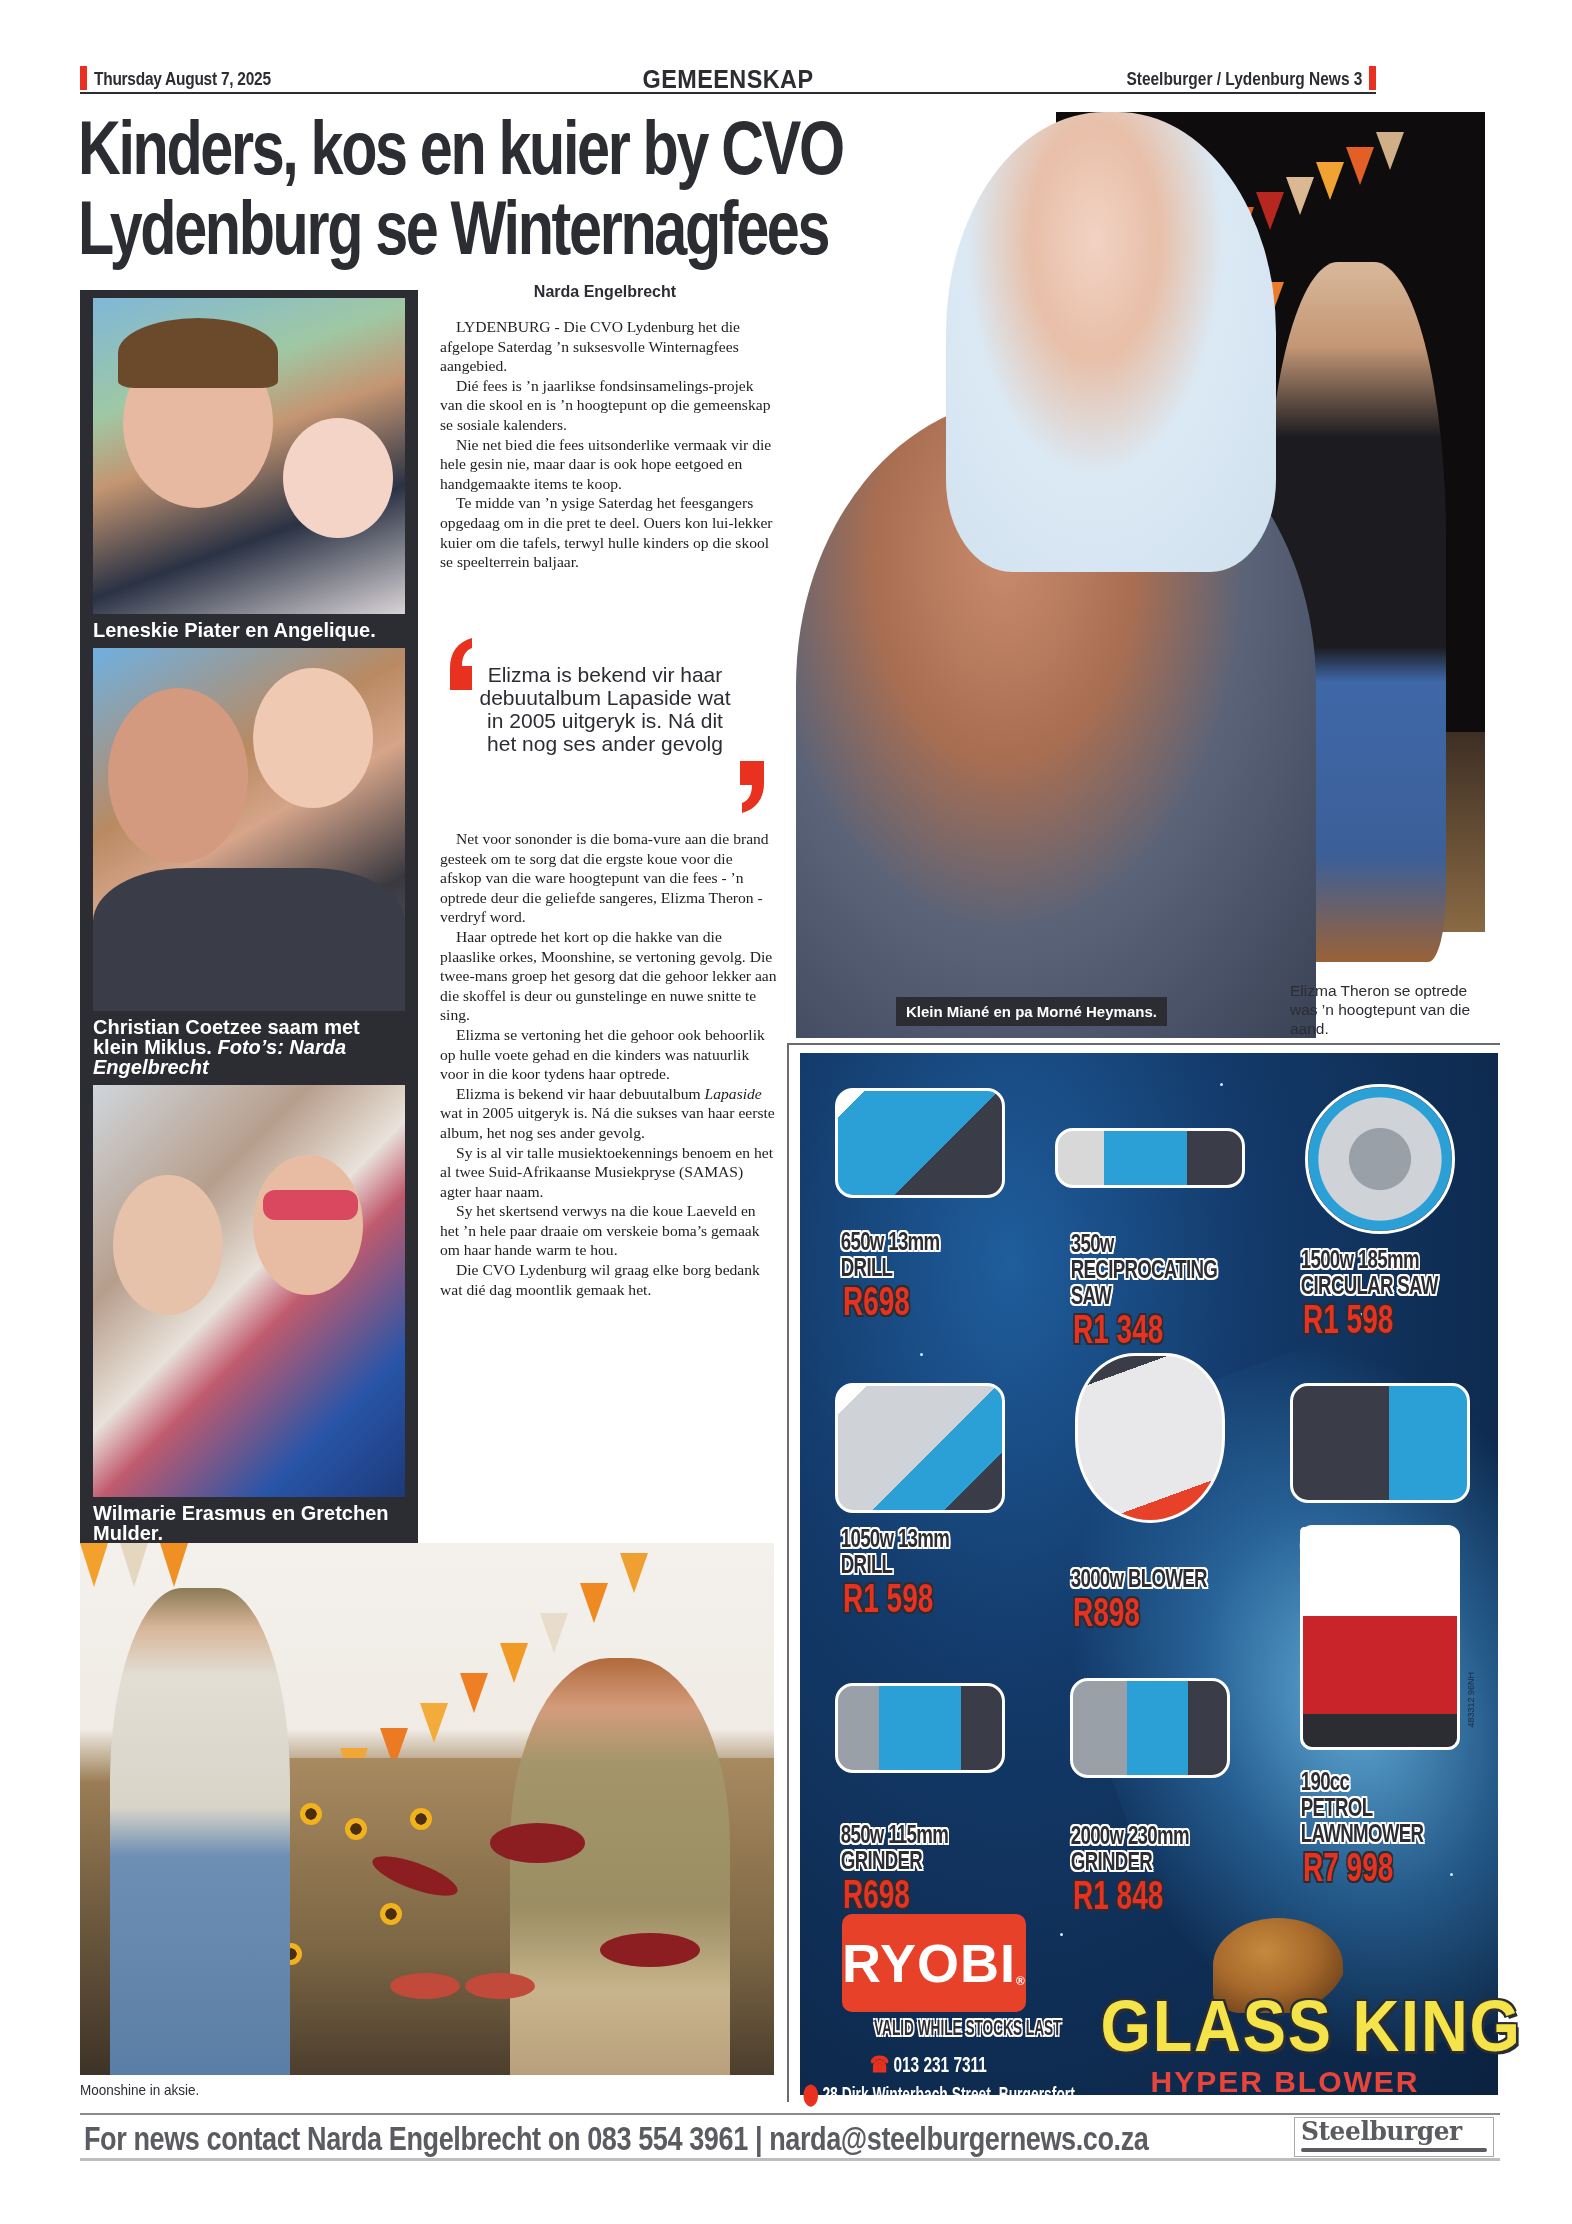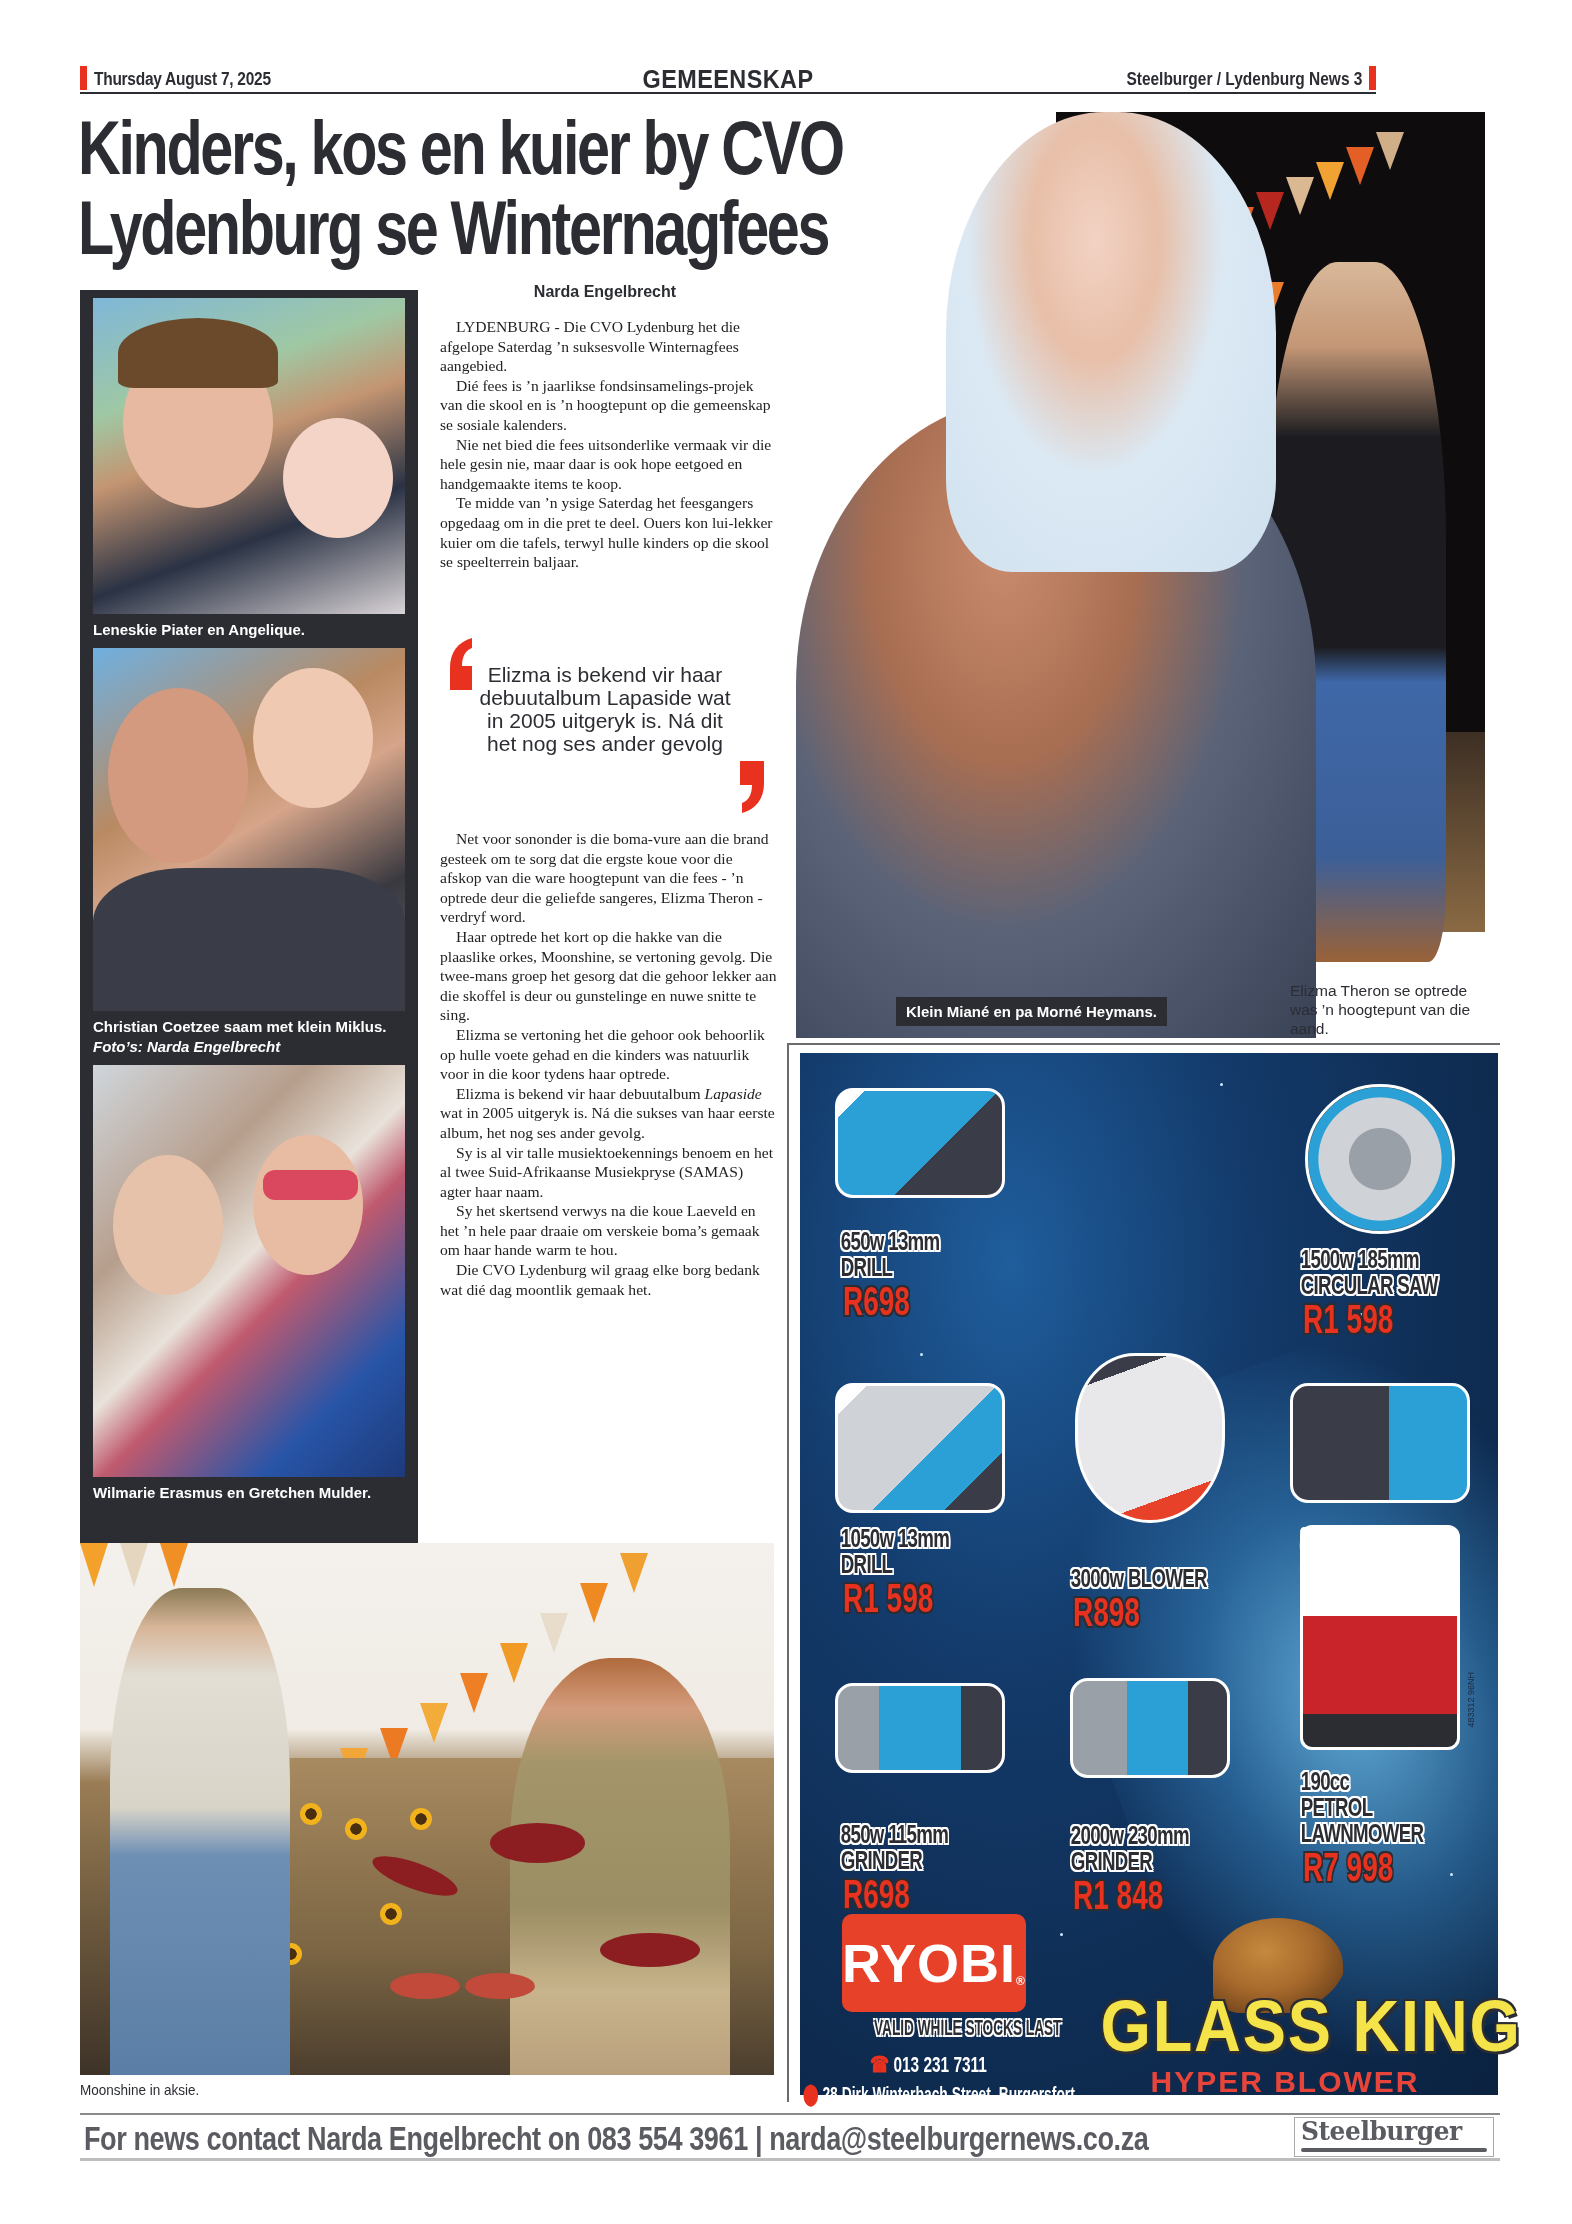--- a/index.html
+++ b/index.html
@@ -14,21 +14,21 @@
     .masthead .date { position: absolute; left: 14px; top: 3px; font-size: 18px; font-weight: bold; letter-spacing: -0.3px; transform: scaleX(0.86); transform-origin: left; }
     .masthead .section { position: absolute; left: 0; right: 0; top: -2px; text-align: center; font-size: 26px; font-weight: bold; letter-spacing: 0.5px; transform: scaleX(0.9); }
     .masthead .paper { position: absolute; right: 14px; top: 3px; font-size: 18px; font-weight: bold; transform: scaleX(0.86); transform-origin: right; }
 
     
     .headline { position: absolute; left: 78px; top: 108px; width: 860px; font-size: 76px; line-height: 80px; font-weight: bold; color: #2b2d33; letter-spacing: -3px; transform: scaleX(0.78); transform-origin: left top; white-space: nowrap; }
 
     
     .left-photos { position: absolute; left: 80px; top: 290px; width: 338px; height: 1253px; background: #2b2d33; padding: 8px 13px 0 13px; }
     .lp { position: relative; width: 312px; overflow: hidden; }
-    .lp-caption { color: #ffffff; font-weight: bold; font-size: 15px; line-height: 20px; padding: 6px 0 8px 0; }
+    .lp-caption { color: #ffffff; font-weight: bold; font-size: 20px; line-height: 20px; padding: 6px 0 8px 0; }
     .lp-caption i { font-style: italic; }
     .photo-1 { height: 316px; background: linear-gradient(160deg, #7fb7d8 0%, #9fc8a4 28%, #c49572 45%, #2a3244 70%, #d9d3d6 100%); }
     .photo-2 { height: 363px; background: linear-gradient(150deg, #6fb0e0 0%, #b98a62 35%, #d6a58a 50%, #3a3940 75%, #606070 100%); }
     .photo-3 { height: 412px; background: linear-gradient(135deg, #cfd6dc 0%, #b79e8c 30%, #e9e2da 48%, #c05a6e 58%, #2855a8 80%, #1d3a7a 100%); }
 
     .sil { position: absolute; border-radius: 50%; }
 
     
     .byline { position: absolute; left: 440px; top: 283px; width: 330px; text-align: center; font-weight: bold; font-size: 16px; }
     .body-text { position: absolute; left: 440px; width: 338px; font-family: "Liberation Serif", serif; font-size: 15.6px; line-height: 19.6px; color: #222; }
@@ -225,20 +225,28 @@
   <div class="star" style="left:650px;top:820px;"></div>
   <div class="star" style="left:260px;top:880px;"></div>
 
   <div class="product" style="left:10px;top:35px;width:220px;">
     <div class="tool" style="width:170px;height:110px;background:linear-gradient(135deg,#ffffff 0 10%,#2aa0d6 10% 60%,#3a3d48 60% 100%);"></div>
     <div style="height:30px"></div>
     <div class="name">650w 13mm</div>
     <div class="name">DRILL</div>
     <div class="price">R698</div>
   </div>
+  <div class="product" style="left:240px;top:75px;width:220px;">
+    <div class="tool" style="width:190px;height:60px;background:linear-gradient(90deg,#d8d8d8 0 25%,#2aa0d6 25% 70%,#3a3d48 70% 100%);"></div>
+    <div style="height:42px"></div>
+    <div class="name">350w</div>
+    <div class="name">RECIPROCATING</div>
+    <div class="name">SAW</div>
+    <div class="price">R1 348</div>
+  </div>
   <div class="product" style="left:470px;top:31px;width:220px;">
     <div class="tool" style="width:150px;height:150px;border-radius:50%;background:radial-gradient(circle,#9aa0a8 0 30%,#cfd3d8 31% 60%,#2aa0d6 61% 70%,#3a3d48 71% 100%);"></div>
     <div style="height:12px"></div>
     <div class="name">1500w 185mm</div>
     <div class="name">CIRCULAR SAW</div>
     <div class="price">R1 598</div>
   </div>
 
   <div class="product" style="left:10px;top:330px;width:220px;">
     <div class="tool" style="width:170px;height:130px;background:linear-gradient(135deg,#ffffff 0 10%,#cfd3d8 10% 55%,#2aa0d6 55% 80%,#3a3d48 80% 100%);"></div>

